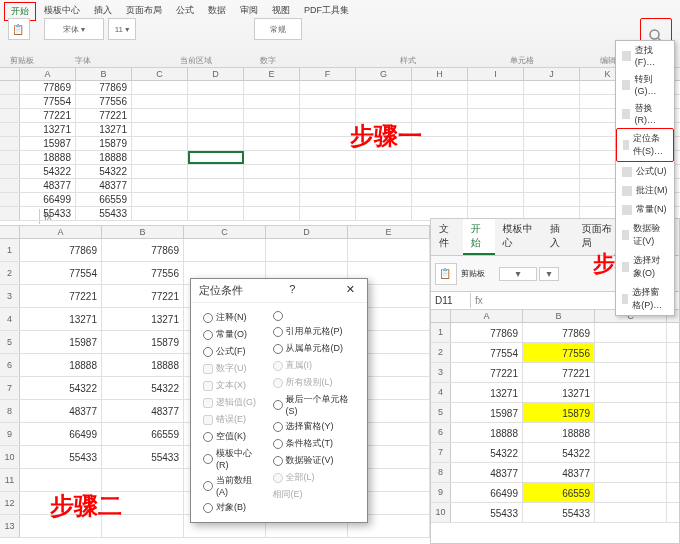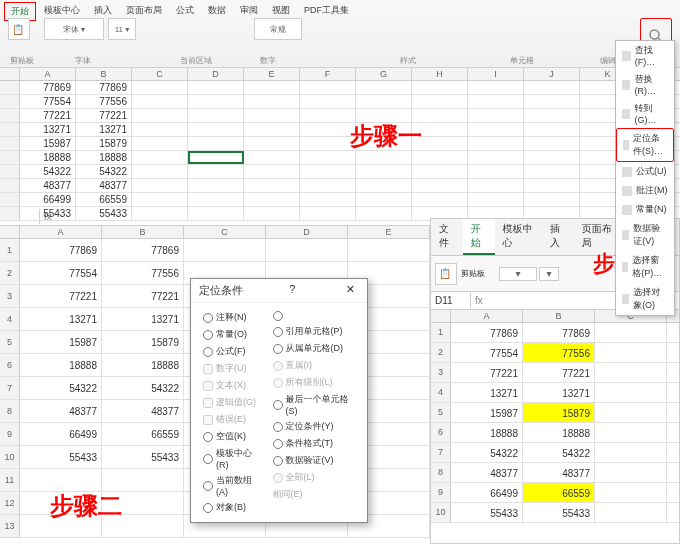--- a/index.html
+++ b/index.html
@@ -83,29 +83,29 @@
   <div class="rlbl" style="left:75px">字体</div>
   <div class="rlbl" style="left:180px">当前区域</div>
   <div class="rlbl" style="left:260px">数字</div>
   <div class="rlbl" style="left:400px">样式</div>
   <div class="rlbl" style="left:510px">单元格</div>
   <div class="rlbl" style="left:600px">编辑</div>
 </div>
 
 <div class="dropdown" id="dd">
     <div class="dd-item"><span class="dd-ico"></span>查找(F)…</div>
+    <div class="dd-item"><span class="dd-ico"></span>转到(G)…</div>
     <div class="dd-item"><span class="dd-ico"></span>替换(R)…</div>
-    <div class="dd-item"><span class="dd-ico"></span>转到(G)…</div>
     <div class="dd-item circled"><span class="dd-ico"></span>定位条件(S)…</div>
     <div class="dd-item"><span class="dd-ico"></span>公式(U)</div>
     <div class="dd-item"><span class="dd-ico"></span>批注(M)</div>
     <div class="dd-item"><span class="dd-ico"></span>常量(N)</div>
     <div class="dd-item"><span class="dd-ico"></span>数据验证(V)</div>
+    <div class="dd-item"><span class="dd-ico"></span>选择对象(O)</div>
     <div class="dd-item"><span class="dd-ico"></span>选择窗格(P)…</div>
-    <div class="dd-item"><span class="dd-ico"></span>选择对象(O)</div>
   </div>
 
 <div class="grid" style="height:140px">
   <div class="gridh" id="g1h">
       <div class="rh"></div>
       <div class="ch" style="width: 56px;">A</div>
       <div class="ch" style="width: 56px;">B</div>
       <div class="ch" style="width: 56px;">C</div>
       <div class="ch" style="width: 56px;">D</div>
       <div class="ch" style="width: 56px;">E</div>
@@ -460,21 +460,21 @@
           <label class="radio dis">
             <input type="radio" disabled="" style="">
             <span>所有级别(L)</span>
           </label>
           <label class="radio">
             <input type="radio" name="g" style="">
             <span>最后一个单元格(S)</span>
           </label>
           <label class="radio">
             <input type="radio" name="g" style="">
-            <span>定位条件(Y)</span>
+            <span>选择窗格(Y)</span>
           </label>
           <label class="radio">
             <input type="radio" name="g" style="">
             <span>条件格式(T)</span>
           </label>
           <label class="radio">
             <input type="radio" name="g" style="">
             <span>数据验证(V)</span>
           </label>
           <label class="radio dis">

